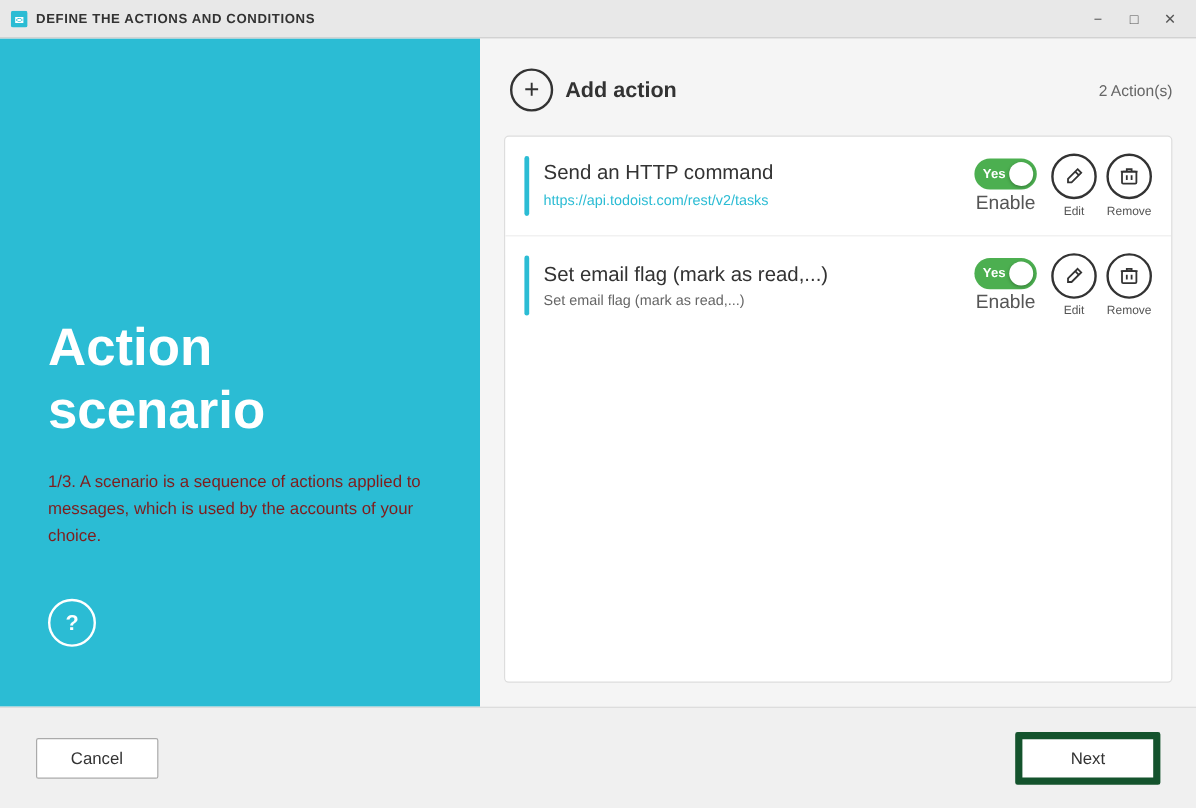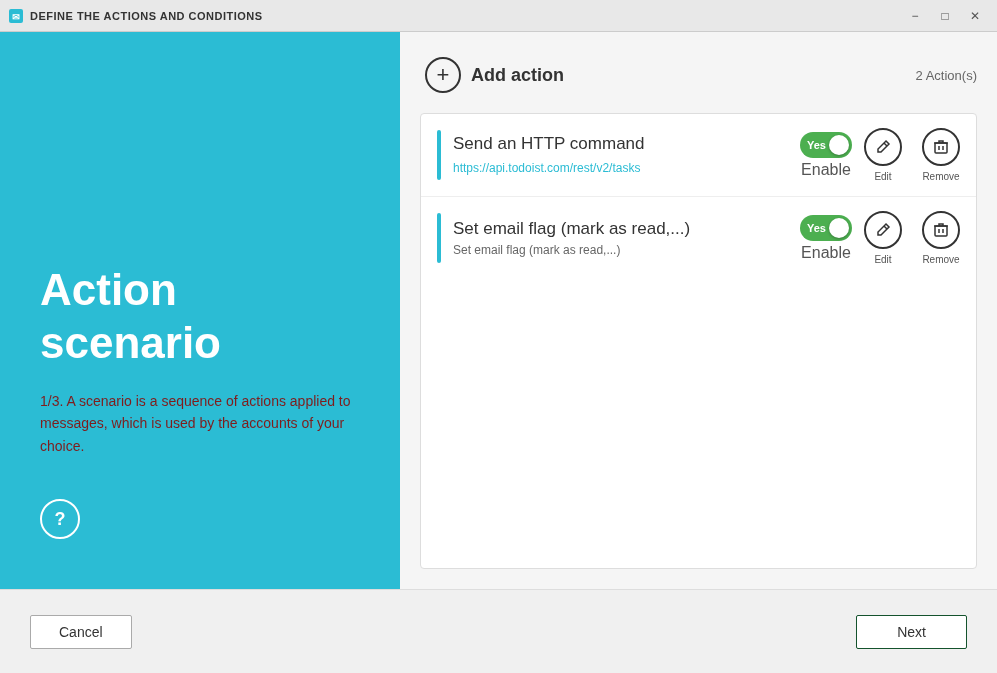--- a/index.html
+++ b/index.html
@@ -225,21 +225,21 @@
       box-shadow: 0 1px 3px rgba(0,0,0,0.3);
     }
     .toggle-text {
       font-size: 16px;
       color: #555;
     }
 
     
     .action-buttons {
       display: flex;
-      gap: 20px;
+      gap: 8px;
       align-items: center;
     }
     .action-btn {
       width: 38px;
       height: 38px;
       border: 2px solid #333;
       border-radius: 50%;
       background: white;
       cursor: pointer;
       display: flex;
@@ -274,21 +274,21 @@
       padding: 8px 28px;
       border: 1px solid #aaa;
       background: white;
       font-size: 14px;
       cursor: pointer;
       color: #333;
       border-radius: 2px;
     }
     .btn-next {
       padding: 8px 40px;
-      border: 1px solid #14532d;
+      border: 6px solid #14532d;
       background: white;
       font-size: 14px;
       cursor: pointer;
       color: #333;
       border-radius: 2px;
     }
 
     
     .pencil-svg, .trash-svg {
       width: 16px;

